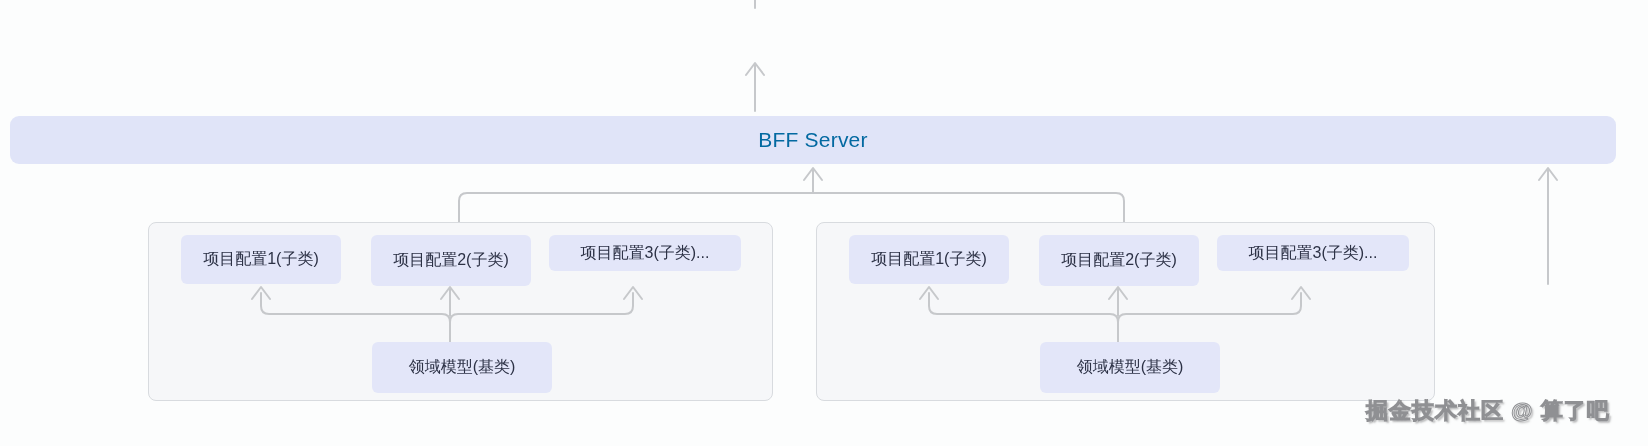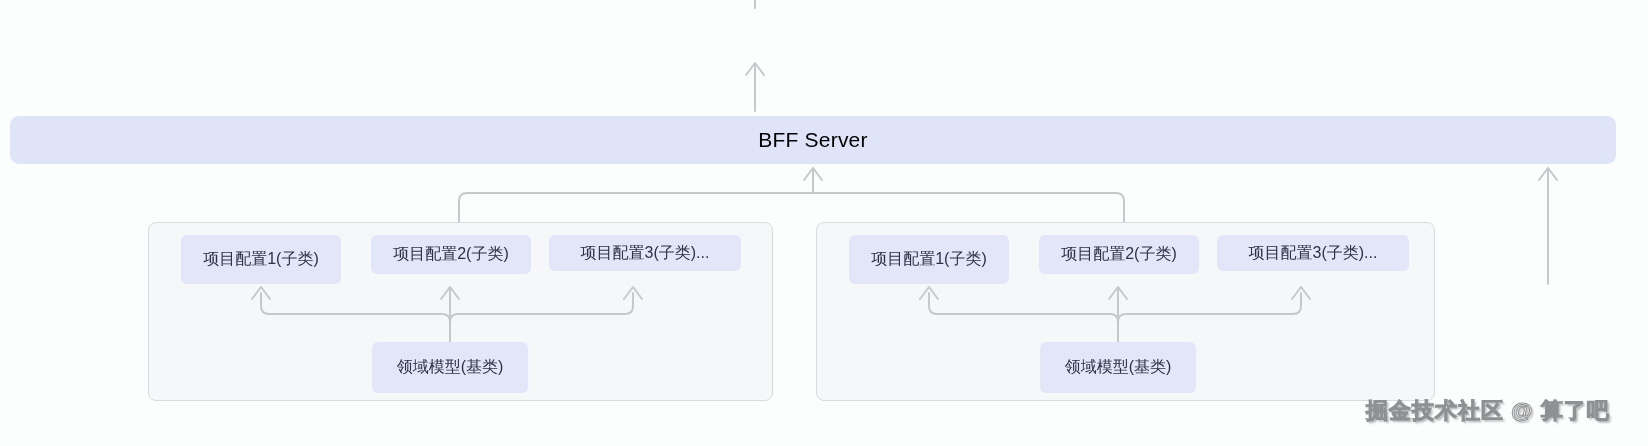--- a/index.html
+++ b/index.html
@@ -19,36 +19,36 @@
     display:flex;align-items:center;justify-content:center;
     color:#2c3145;
     font-size:16px;
     white-space:nowrap;
   }
   .ssr-node{left:646px;top:7px;width:221px;height:46px;font-size:17px;border-radius:7px;}
   .bff-bar{
     position:absolute;left:10px;top:116px;width:1606px;height:48px;
     background:#e0e4f8;border-radius:9px;
     display:flex;align-items:center;justify-content:center;
-    color:#000000;font-size:21px;font-weight:500;letter-spacing:.2px;
+    color:#0369a1;font-size:21px;font-weight:500;letter-spacing:.2px;
   }
   .group{
     position:absolute;top:222px;height:179px;
     background:#f6f7f9;
     border:1.5px solid #d8dbdf;
     border-radius:8px;
     box-sizing:border-box;
   }
   .group-left{left:148px;width:625px;}
   .group-right{left:816px;width:619px;}
   .group .branch{position:absolute;left:0;top:0;}
   .child-1{left:32px;top:12px;width:160px;height:49px;}
-  .child-2{left:222px;top:12px;width:160px;height:39px;}
+  .child-2{left:222px;top:12px;width:160px;height:51px;}
   .child-3{left:400px;top:12px;width:192px;height:36px;}
-  .base-node{left:223px;top:119px;width:156px;height:51px;}
+  .base-node{left:223px;top:119px;width:180px;height:51px;}
   .other-node{left:1460px;top:284px;width:175px;height:48px;}
   .watermark{
     position:absolute;left:1366px;top:396px;
     font-size:22px;font-weight:bold;letter-spacing:1px;
     color:#ffffff;
     -webkit-text-stroke:1px #8f9093;
     text-shadow:2px 2px 2px rgba(110,110,112,.5);
     white-space:nowrap;
   }
   .conn{stroke:#c6c8cb;stroke-width:2;fill:none;stroke-linecap:round;stroke-linejoin:round;}

